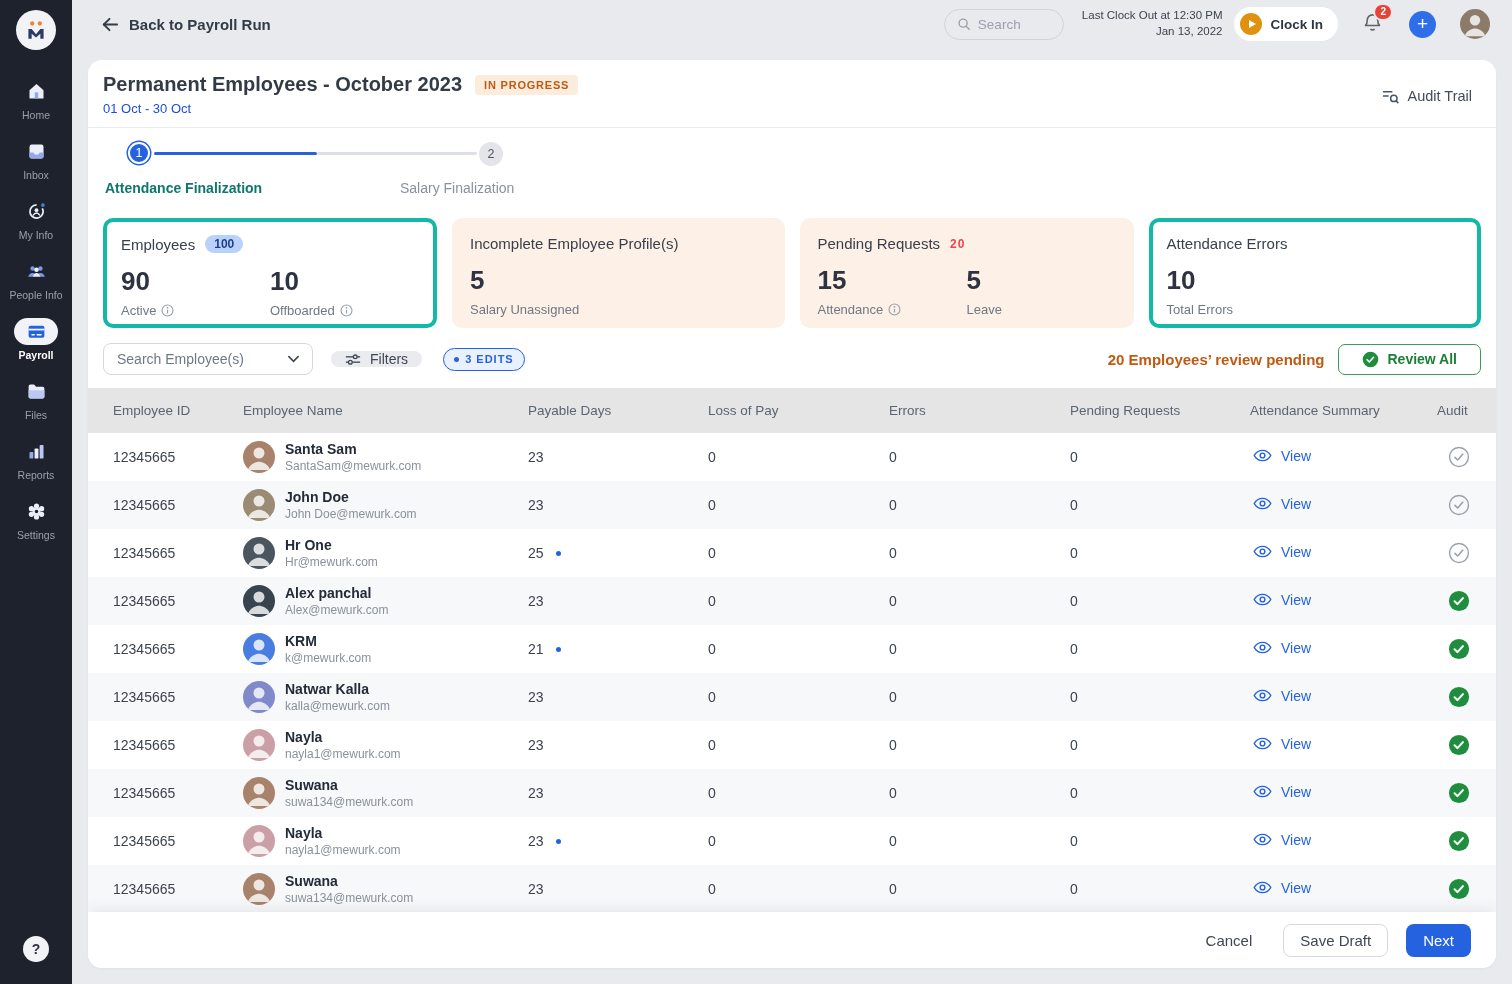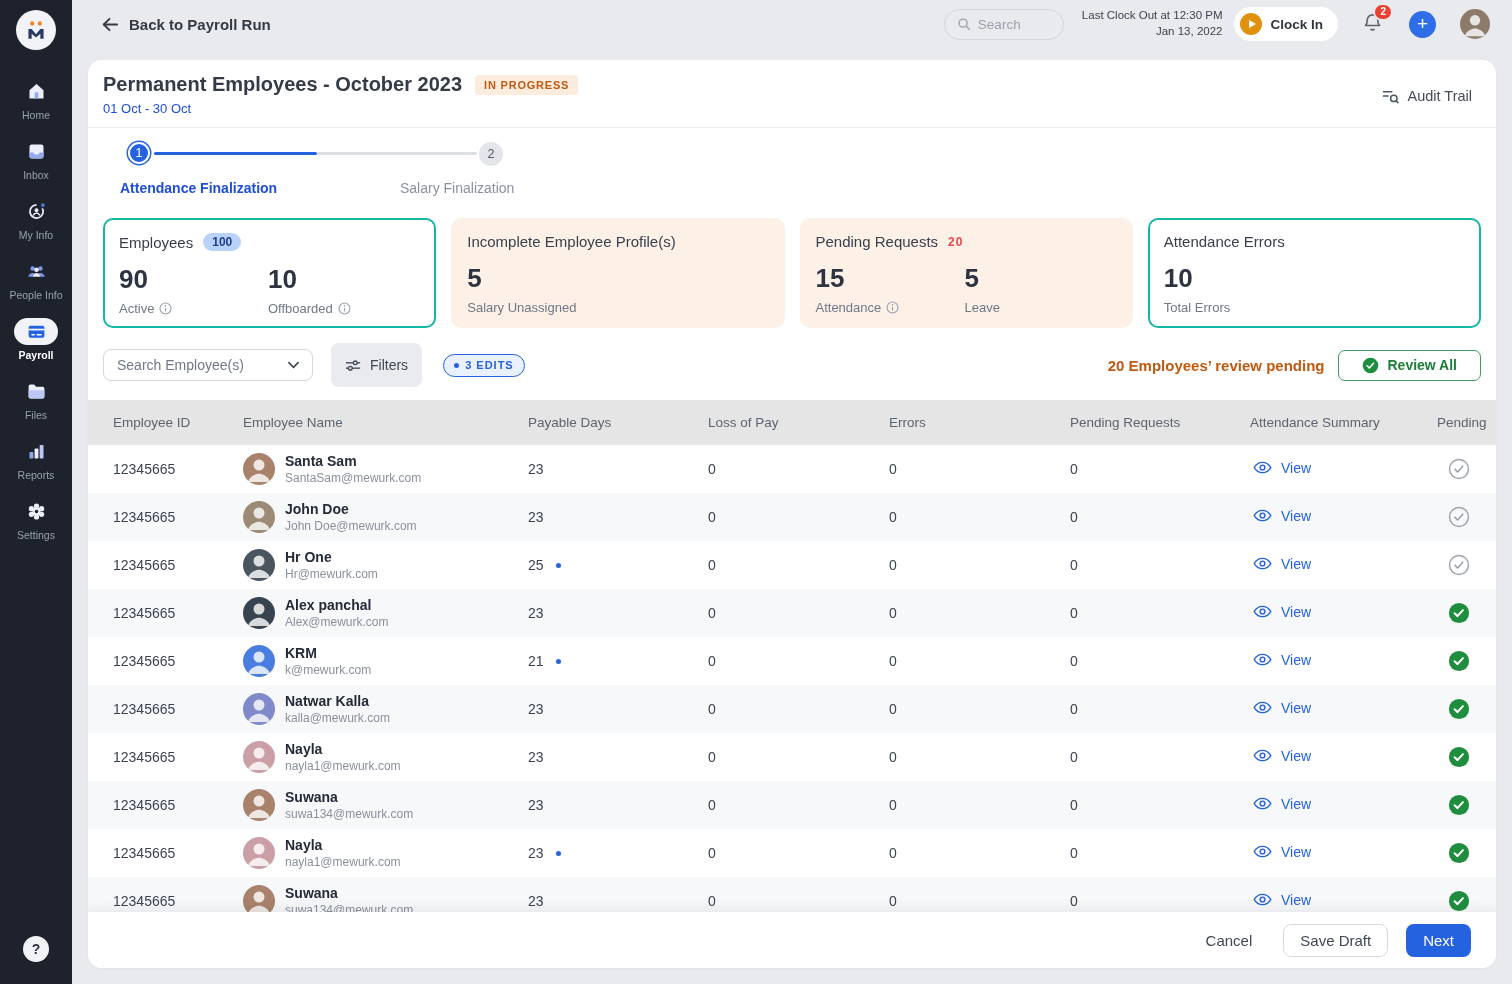--- a/index.html
+++ b/index.html
@@ -54,43 +54,43 @@
   .date-range { font-size:13px; color:#1d4ed8; margin-top:5px; }
   .audit-trail { margin-left:auto; display:flex; align-items:center; gap:8px; color:#434b58; font-size:14.5px; cursor:pointer; margin-top:12px; height:22px;justify-content:space-between; }
   .audit-trail svg { width:19px; height:17px; }
 
   
   .stepper { position:relative; height:76px; }
   .step-circle-1 { position:absolute; left:40px; top:14px; width:22px; height:22px; border-radius:50%; background:#2462e0; color:#fff; font-size:12.5px; display:flex; align-items:center; justify-content:center; border:2px solid #fff; box-shadow:0 0 0 1.5px #2462e0; }
   .step-circle-2 { position:absolute; left:391px; top:14px; width:24px; height:24px; border-radius:50%; background:#e3e5ea; color:#4b5563; font-size:12.5px; display:flex; align-items:center; justify-content:center; }
   .step-line-blue { position:absolute; left:66px; top:24px; width:163px; height:3px; background:#2462e0; border-radius:2px; }
   .step-line-gray { position:absolute; left:229px; top:24px; width:160px; height:3px; background:#dcdfe4; border-radius:2px; }
-  .step-label-1 { position:absolute; left:32px; top:52px; font-size:14px; font-weight:bold; color:#1d4ed8; }
+  .step-label-1 { position:absolute; left:17px; top:52px; font-size:14px; font-weight:bold; color:#0f766e; }
   .step-label-2 { position:absolute; left:312px; top:52px; font-size:14px; color:#8a919e; }
 
   
   .summary-row { display:flex; gap:15px; margin:14px 15px 0; }
-  .sum-card { flex:1; border:2px solid #14b8a6; border-radius:10px; padding:13px 14px; height:110px; background:#fff; }
+  .sum-card { flex:1; border:4px solid #14b8a6; border-radius:10px; padding:13px 14px; height:110px; background:#fff; }
   .sum-card.highlight { background:#fdf1e7; border-color:#fdf1e7; }
   .sum-title-row { display:flex; align-items:center; gap:10px; }
   .sum-title { font-size:15px; font-weight:500; color:#39404d; }
   .sum-badge-blue { background:#b9d2fb; color:#1e3f8f; font-size:12px; font-weight:bold; padding:2px 9px; border-radius:10px; }
   .sum-badge-red { color:#e8474b; font-size:12px; font-weight:bold; letter-spacing:1px; }
   .metrics { display:flex; margin-top:13px; }
   .metric { min-width:111px; margin-right:38px; }
   .metric-value { font-size:26px; font-weight:600; color:#2d3340; }
   .metric-label { font-size:13px; color:#6f7886; margin-top:6px; display:flex; align-items:center; gap:5px; }
   .metric-label svg { width:13px; height:13px; }
 
   
   .toolbar { display:flex; align-items:center; margin:15px 15px 0; }
   .emp-select { width:210px; height:32px; border:1px solid #d4d8de; border-radius:8px; display:flex; align-items:center; padding:0 13px; cursor:pointer; background:#fff; }
   .emp-select span { font-size:14px; color:#6f7886; }
   .emp-select svg { margin-left:auto; width:11px; height:8px; }
-  .filters-btn { margin-left:18px; height:44px; background:#e9ebef; border:none; border-radius:8px; display:flex; align-items:center; gap:9px; padding:0 14px; font-size:14px; color:#3f4754; cursor:pointer; font-family:"Liberation Sans",sans-serif; }
+  .filters-btn { margin-left:18px; height:16px; background:#e9ebef; border:none; border-radius:8px; display:flex; align-items:center; gap:9px; padding:0 14px; font-size:14px; color:#3f4754; cursor:pointer; font-family:"Liberation Sans",sans-serif; }
   .filters-btn svg { width:16px; height:13px; }
   .edits-pill { margin-left:21px; height:23px; border:1px solid #2462e0; background:#e9f0fe; border-radius:12px; display:flex; align-items:center; gap:6px; padding:0 10px; color:#2462e0; font-size:11px; font-weight:bold; letter-spacing:1px; cursor:pointer; }
   .edits-dot { width:5px; height:5px; border-radius:50%; background:#2462e0; }
   .toolbar-right { margin-left:auto; display:flex; align-items:center; gap:14px; }
   .pending-text { font-size:15px; font-weight:bold; color:#c05a11; }
   .review-all-btn { height:31px; background:#fff; border:1px solid #3d9960; border-radius:7px; display:flex; align-items:center; gap:8px; padding:0 23px; color:#1a7f37; font-size:14px; font-weight:600; cursor:pointer; font-family:"Liberation Sans",sans-serif; }
   .review-all-btn svg { width:17px; height:17px; }
 
   
   .table-wrap { margin-top:13px; }
@@ -419,21 +419,21 @@
 
         <div class="table-wrap">
           <div class="thead" id="thead">
               <div class="th">Employee ID</div>
               <div class="th">Employee Name</div>
               <div class="th">Payable Days</div>
               <div class="th">Loss of Pay</div>
               <div class="th">Errors</div>
               <div class="th">Pending Requests</div>
               <div class="th">Attendance Summary</div>
-              <div class="th">Pending</div>
+              <div class="th">Audit</div>
             </div>
           <div id="tbody">
               <div class="trow">
                 <div class="td">12345665</div>
                 <div class="td name-cell">
                   <span class="avatar" style="background:#a8826b">
                     <svg class="person-sil" viewBox="0 0 32 32">
                       <circle cx="16" cy="12" r="5.5" fill="rgba(255,255,255,.8)"></circle>
                       <path d="M5 29c1.8-6.2 8-8.2 11-8.2s9.2 2 11 8.2" fill="rgba(255,255,255,.8)"></path>
                     </svg>

